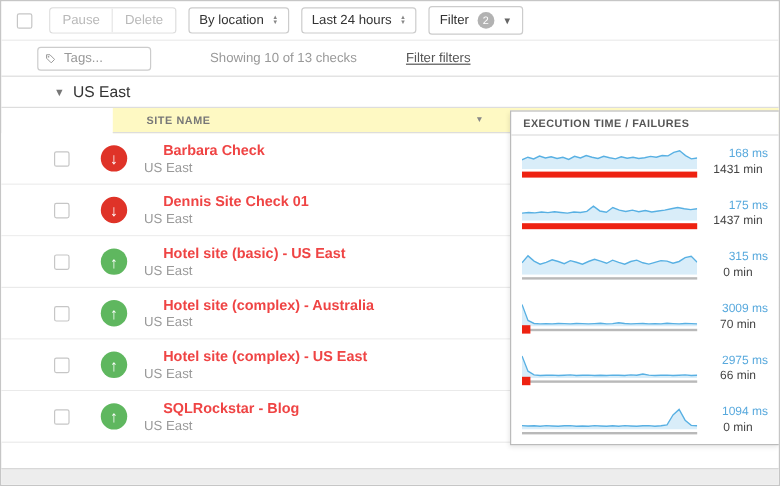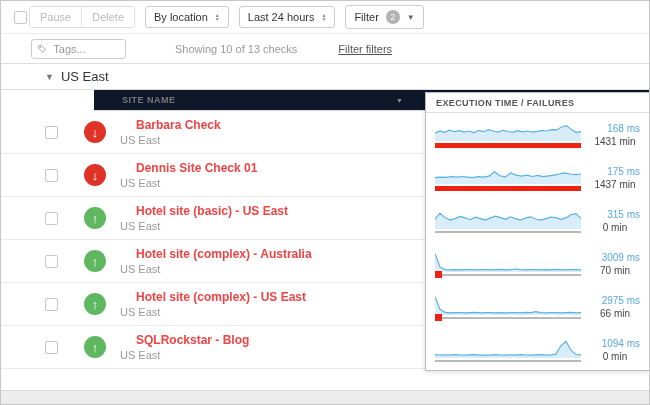--- a/index.html
+++ b/index.html
@@ -7,21 +7,21 @@
   body { font-family:"Liberation Sans", sans-serif; }
 
   .app { position:relative; width:650px; height:405px; border:1px solid #c6c6c6;
          background:#fff; overflow:hidden; }
 
   
   .toolbar { display:flex; align-items:center; height:33px; padding:0 13px;
              border-bottom:1px solid #ececec; }
   .cbox { width:13px; height:13px; border:1px solid #c6c6c6; border-radius:2px;
           background:#fff; appearance:none; -webkit-appearance:none; margin:0; cursor:pointer; }
-  .btn-group { display:flex; margin-left:2px; border:1px solid #ddd; border-radius:3px; overflow:hidden; }
+  .btn-group { display:flex; margin-left:14px; border:1px solid #ddd; border-radius:3px; overflow:hidden; }
   .btn-group .tbtn { padding:4px 10px; font-size:11px; color:#b9b9b9; background:#fff;
                      border:none; cursor:default; }
   .btn-group .tbtn + .tbtn { border-left:1px solid #e5e5e5; }
   .dropdown { display:flex; align-items:center; gap:7px; margin-left:10px; padding:4px 8px;
               border:1px solid #ccc; border-radius:3px; background:#fff; font-size:11px;
               color:#333; cursor:pointer; }
   .spin-arrows { display:flex; flex-direction:column; line-height:4px; font-size:5px; color:#888; }
   .caret { font-size:8px; color:#666; }
   .badge { display:inline-flex; align-items:center; justify-content:center; width:14px; height:14px;
            border-radius:50%; background:#b2b2b2; color:#fff; font-size:9px; }
@@ -37,21 +37,21 @@
   .showing { margin-left:14px; font-size:11px; color:#999; }
   .clear-link { margin-left:6px; font-size:11px; color:#555; text-decoration:underline; cursor:pointer; }
 
   
   .group-header { display:flex; align-items:center; gap:7px; height:26px; padding-left:44px;
                   border-bottom:1px solid #ddd; cursor:pointer; }
   .group-header .tri { font-size:9px; color:#777; }
   .group-header .gname { font-size:13px; color:#333; }
 
   
-  .thead { position:relative; margin-left:93px; height:21px; background:#0f172a;
+  .thead { position:relative; margin-left:93px; height:21px; background:#fef9c3;
            border-bottom:1px solid #ddd; display:flex; align-items:center; padding-left:28px; }
   .thead .col-label { font-size:9px; font-weight:bold; letter-spacing:.5px; color:#777; }
   .thead .sort-icon { position:absolute; left:302px; font-size:7px; color:#888; cursor:pointer; }
 
   .row { display:flex; align-items:center; height:43px; padding-left:44px;
          border-bottom:1px solid #eaeaea; background:#fff; }
   .row .cbox { flex:none; }
   .status-circle { flex:none; width:22px; height:22px; border-radius:50%; margin-left:26px;
                    display:flex; align-items:center; justify-content:center;
                    color:#fff; font-size:13px; font-weight:bold; }

